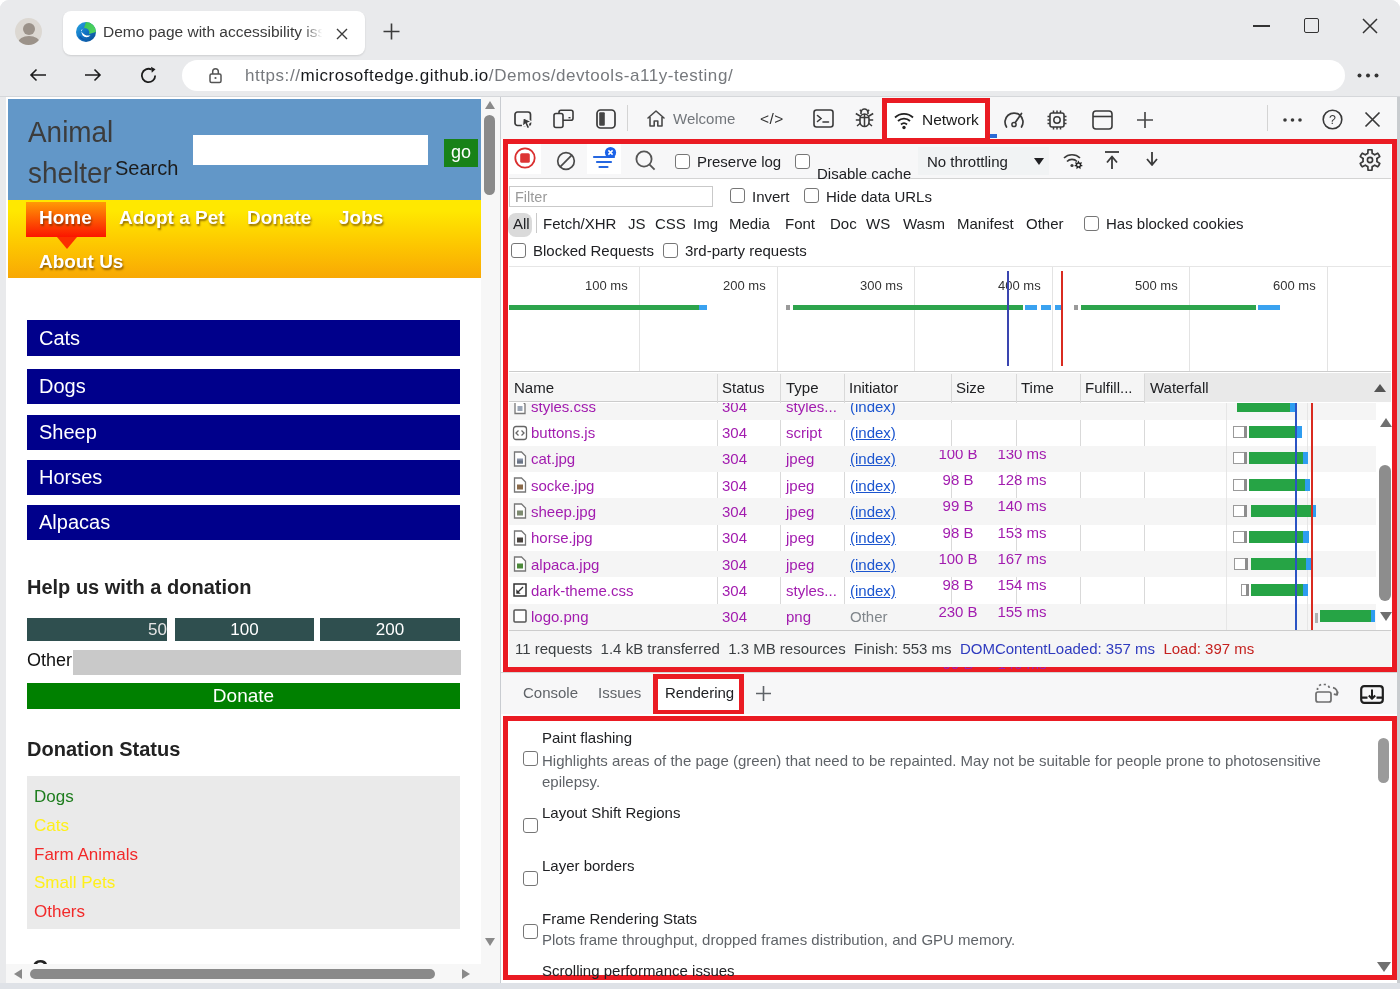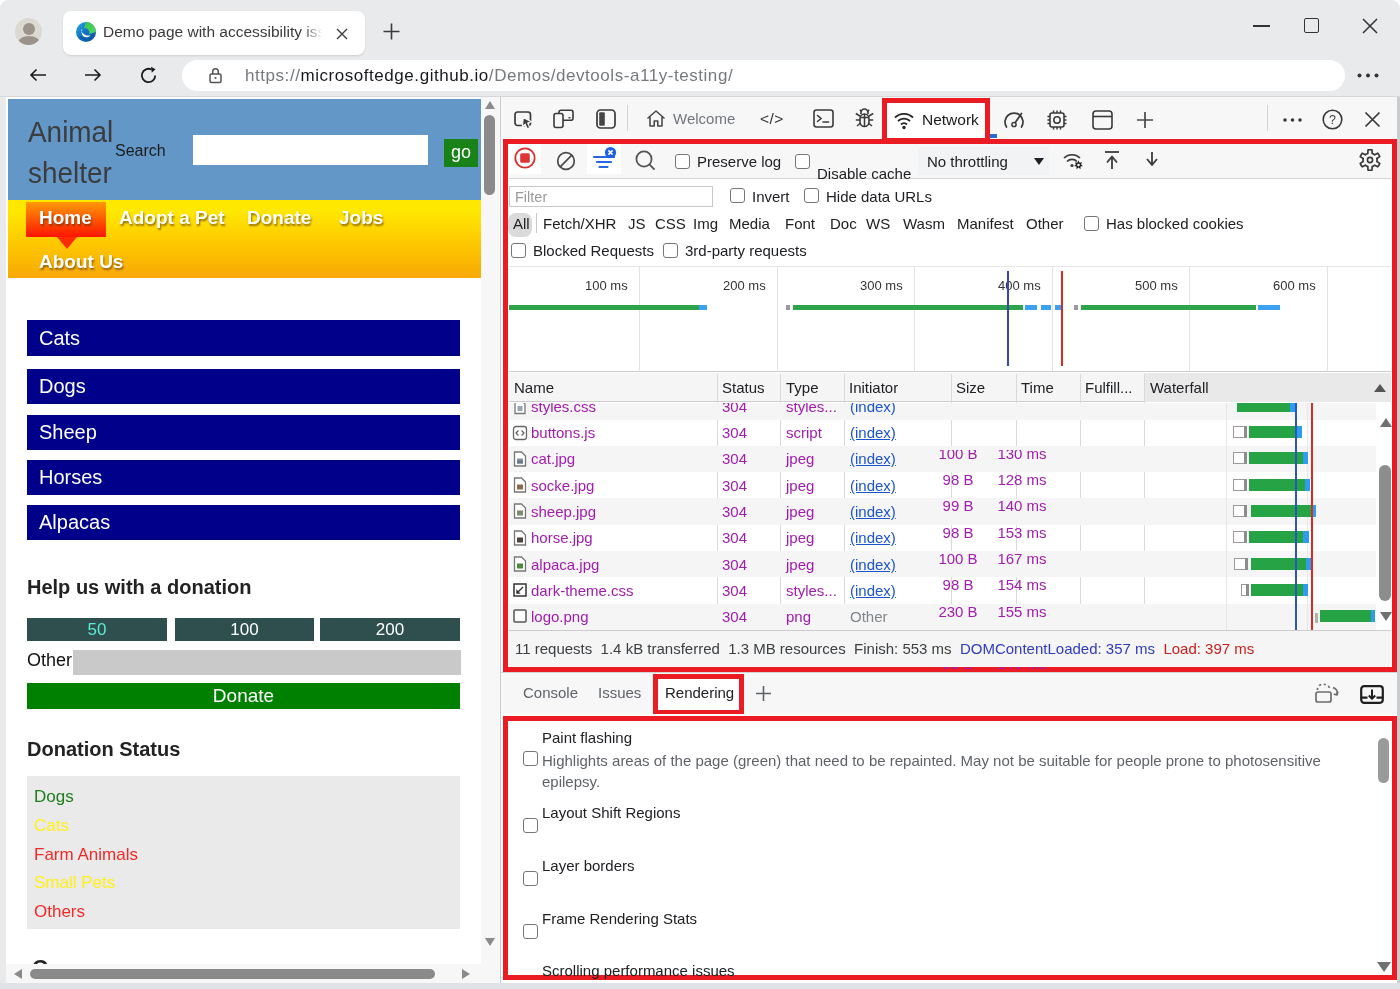--- a/index.html
+++ b/index.html
@@ -97,41 +97,41 @@
       </svg>
 </div>
 <div class="abs" style="left:0;top:96px;width:1400px;height:1px;background:#d5d7da;"></div>
 
 <div class="abs" style="left:0;top:97px;width:500px;height:886px;background:#fff;"></div>
 <div class="abs" style="left:0;top:97px;width:6px;height:886px;background:#e9eaec;"></div>
 <div id="page" class="abs" style="left:6px;top:97px;width:475px;height:886px;background:#fff;overflow:hidden;">
 
   <div class="abs" style="left:2px;top:2px;width:473px;height:126px;background:#6297c8;"></div>
   <div class="abs" style="left:22px;top:14px;width:110px;font-size:30px;font-weight:400;color:#3c3c3c;line-height:41px;transform:scaleX(.93);transform-origin:left top;">Animal shelter</div>
-  <div class="abs" style="left:109px;top:45px;font-size:16px;color:#1c1c1c;">Search</div>
+  <div class="abs" style="left:109px;top:60px;font-size:20px;color:#1c1c1c;">Search</div>
   <div class="abs" style="left:187px;top:38px;width:235px;height:30px;background:#fff;"></div>
   <div class="abs" style="left:438px;top:42px;width:34px;height:28px;background:#188218;color:#fff;font-size:18px;text-align:center;line-height:27px;">go</div>
 
   <div class="abs" style="left:2px;top:103px;width:473px;height:78px;background:linear-gradient(180deg,#ffe800 14%,#fdc500 60%,#f8a805 100%);"></div>
   <div class="abs" style="left:20px;top:105px;width:80px;height:35px;background:linear-gradient(180deg,#ff9a05,#fb1500);"></div>
   <div class="tri" style="left:51px;top:140px;border-left:10px solid transparent;border-right:10px solid transparent;border-top:12px solid #fb2d00;"></div>
   <div class="abs" style="left:33px;top:110px;font-size:19px;font-weight:700;color:#fff;text-shadow:1px 1.5px 2px rgba(80,40,0,.6);">Home</div>
   <div class="abs" style="left:113px;top:110px;font-size:19px;font-weight:700;color:#fff;text-shadow:1px 1.5px 2px rgba(80,40,0,.6);">Adopt a Pet</div>
   <div class="abs" style="left:241px;top:110px;font-size:19px;font-weight:700;color:#fff;text-shadow:1px 1.5px 2px rgba(80,40,0,.6);">Donate</div>
   <div class="abs" style="left:333px;top:110px;font-size:19px;font-weight:700;color:#fff;text-shadow:1px 1.5px 2px rgba(80,40,0,.6);">Jobs</div>
   <div class="abs" style="left:33px;top:154px;font-size:19px;font-weight:700;color:#fff;text-shadow:1px 1.5px 2px rgba(80,40,0,.6);">About Us</div>
 
   <div class="abs" style="left:21px;top:223px;width:433px;height:36px;background:#00008b;color:#fff;font-size:20px;line-height:36px;padding-left:12px;">Cats</div>
   <div class="abs" style="left:21px;top:272px;width:433px;height:35px;background:#00008b;color:#fff;font-size:20px;line-height:35px;padding-left:12px;">Dogs</div>
   <div class="abs" style="left:21px;top:318px;width:433px;height:35px;background:#00008b;color:#fff;font-size:20px;line-height:35px;padding-left:12px;">Sheep</div>
   <div class="abs" style="left:21px;top:363px;width:433px;height:35px;background:#00008b;color:#fff;font-size:20px;line-height:35px;padding-left:12px;">Horses</div>
   <div class="abs" style="left:21px;top:408px;width:433px;height:35px;background:#00008b;color:#fff;font-size:20px;line-height:35px;padding-left:12px;">Alpacas</div>
 
   <div class="abs" style="left:21px;top:479px;font-size:20px;font-weight:700;color:#222;">Help us with a donation</div>
-  <div class="abs" style="left:21px;top:521px;width:140px;height:23px;background:#2f4f4f;color:#5eead4;font-size:17px;text-align:center;line-height:23px;">50</div>
+  <div class="abs" style="left:21px;top:521px;width:140px;height:23px;background:#2f4f4f;color:#e5e5e5;font-size:17px;text-align:right;line-height:23px;">50</div>
   <div class="abs" style="left:169px;top:521px;width:139px;height:23px;background:#2f4f4f;color:#fff;font-size:17px;text-align:center;line-height:23px;">100</div>
   <div class="abs" style="left:314px;top:521px;width:140px;height:23px;background:#2f4f4f;color:#fff;font-size:17px;text-align:center;line-height:23px;">200</div>
   <div class="abs" style="left:21px;top:553px;font-size:18px;color:#111;">Other</div>
   <div class="abs" style="left:67px;top:553px;width:388px;height:25px;background:#c9c9c9;"></div>
   <div class="abs" style="left:21px;top:586px;width:433px;height:26px;background:#008000;color:#fff;font-size:19px;text-align:center;line-height:26px;">Donate</div>
   <div class="abs" style="left:21px;top:641px;font-size:20px;font-weight:700;color:#222;">Donation Status</div>
   <div class="abs" style="left:21px;top:679px;width:433px;height:153px;background:#eaeaea;"></div>
   <div class="abs" style="left:28px;top:690px;font-size:17px;color:#1e7d1e;">Dogs</div>
   <div class="abs" style="left:28px;top:719px;font-size:17px;color:#fff01a;">Cats</div>
   <div class="abs" style="left:28px;top:748px;font-size:17px;color:#f22929;">Farm Animals</div>
@@ -618,20 +618,21 @@
 <div class="abs" style="left:542px;top:750px;width:800px;font-size:15px;color:#5f6368;line-height:21px;">Highlights areas of the page (green) that need to be repainted. May not be suitable for people prone to photosensitive epilepsy.</div>
 
 <div class="abs" style="left:542px;top:804px;font-size:15px;color:#202124;">Layout Shift Regions</div>
 <div class="ck" style="left:523px;top:818px;"></div>
 
 <div class="abs" style="left:542px;top:857px;font-size:15px;color:#202124;">Layer borders</div>
 <div class="ck" style="left:523px;top:871px;"></div>
 
 <div class="abs" style="left:542px;top:910px;font-size:15px;color:#202124;">Frame Rendering Stats</div>
 <div class="ck" style="left:523px;top:924px;"></div>
+<div class="abs" style="left:542px;top:931px;width:800px;font-size:15px;color:#5f6368;">Plots frame throughput, dropped frames distribution, and GPU memory.</div>
 
 <div class="abs" style="left:542px;top:962px;font-size:15px;color:#202124;">Scrolling performance issues</div>
 
 <div class="abs" style="left:1378px;top:738px;width:11px;height:45px;background:#9a9a9a;border-radius:6px;"></div>
 <div class="tri" style="left:1377px;top:962px;border-left:7px solid transparent;border-right:7px solid transparent;border-top:10px solid #707070;"></div>
 
 <div class="abs" style="left:1397px;top:97px;width:3px;height:886px;background:#c9cdd0;"></div>
 
 <div class="abs" style="left:0;top:983px;width:1400px;height:6px;background:#dfe2e7;"></div>
 

